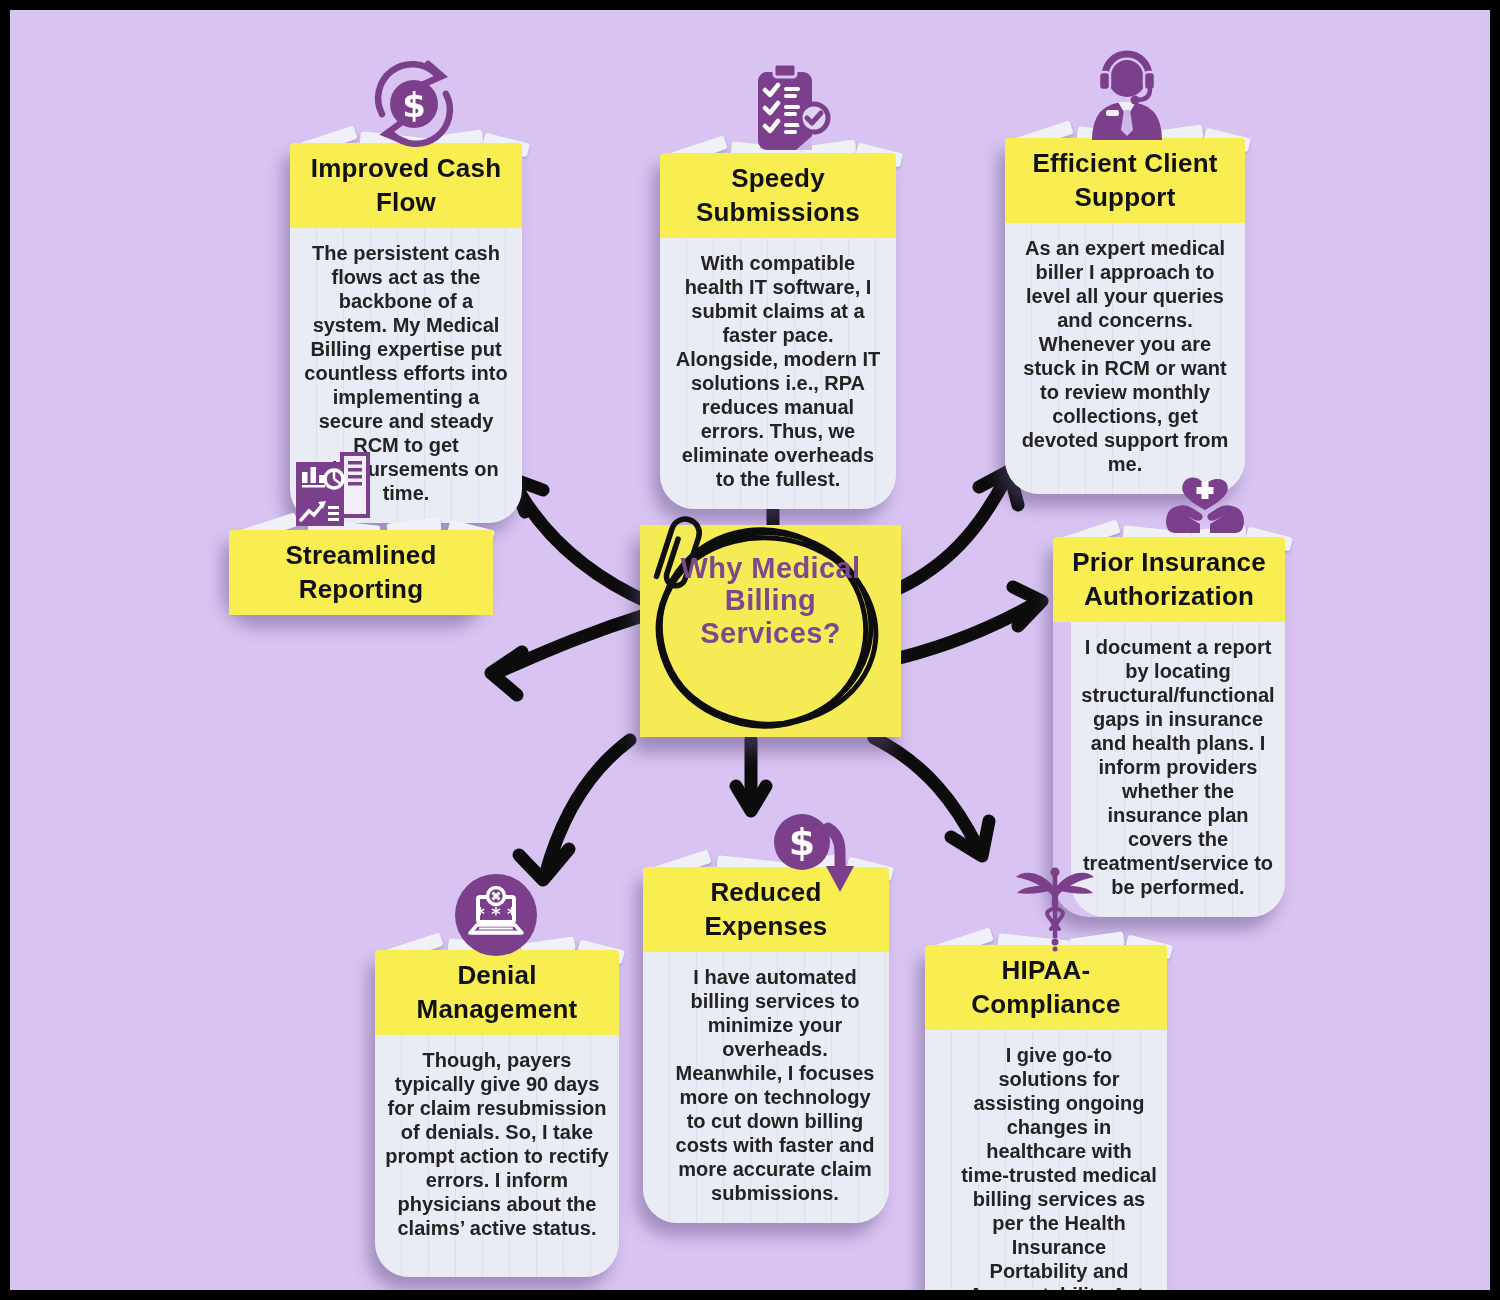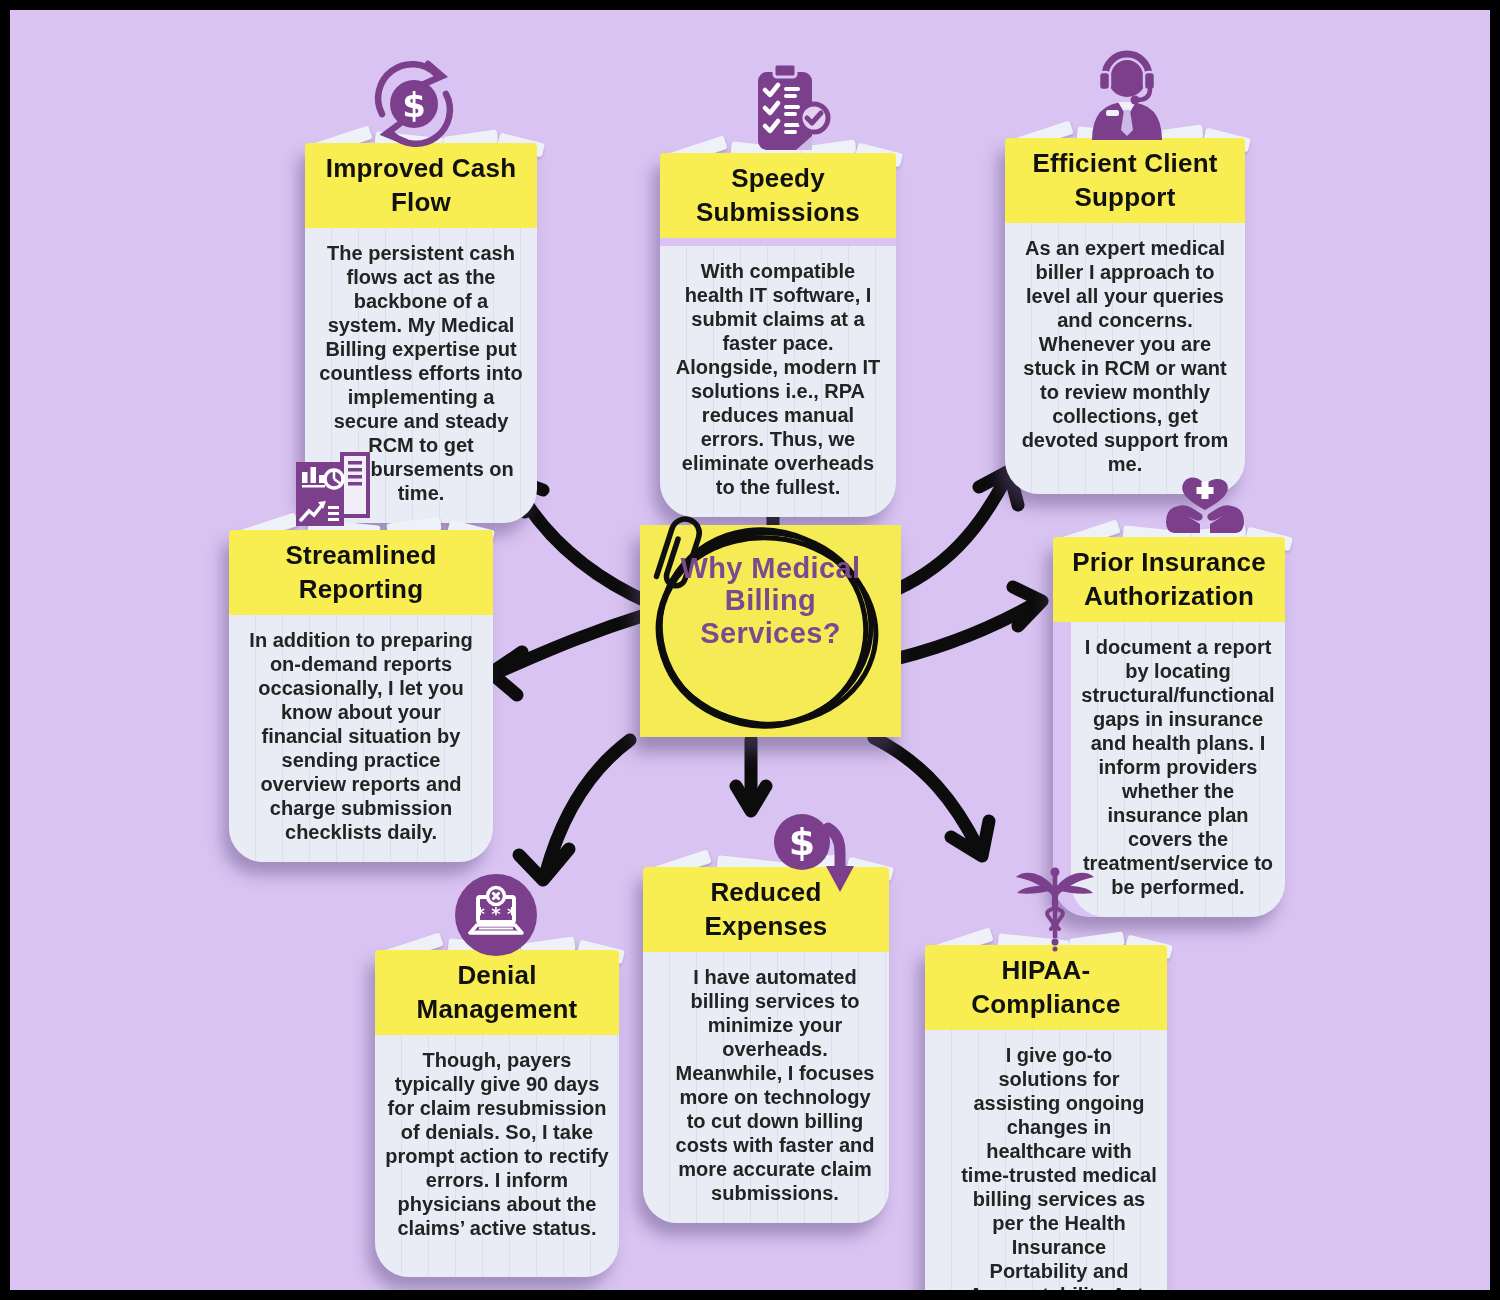--- a/index.html
+++ b/index.html
@@ -80,40 +80,40 @@
     <path d="M 872 652 C 936 638 984 617 1028 592"></path>
     <path d="M 1003 577 L 1032 591 L 1008 616"></path>
     <path d="M 620 730 C 574 764 550 812 536 862"></path>
     <path d="M 559 839 L 533 870 L 509 845"></path>
     <path d="M 741 730 L 741 794"></path>
     <path d="M 726 776 L 741 801 L 756 776"></path>
     <path d="M 864 728 C 916 754 946 794 968 838"></path>
     <path d="M 941 827 L 972 846 L 979 811"></path>
   </svg>
 
-  <div class="card" style="left:295px;top:133px;width:232px;">
+  <div class="card" style="left:280px;top:133px;width:232px;">
     <div class="tears">
         <span></span>
         <span></span>
         <span></span>
         <span></span>
       </div>
     <div class="card-header">Improved Cash Flow</div>
     <div class="card-body" style="min-height:246px;">The persistent cash flows act as the backbone of a system. My Medical Billing expertise put countless efforts into implementing a secure and steady RCM to get reimbursements on time.</div>
   </div>
 
   <div class="card" style="left:650px;top:143px;width:236px;">
     <div class="tears">
         <span></span>
         <span></span>
         <span></span>
         <span></span>
       </div>
     <div class="card-header">Speedy Submissions</div>
-    <div class="card-body" style="min-height:222px;margin-top:8px;">With compatible health IT software, I submit claims at a faster pace. Alongside, modern IT solutions i.e., RPA reduces manual errors. Thus, we eliminate overheads to the fullest.</div>
+    <div class="card-body" style="min-height:222px;">With compatible health IT software, I submit claims at a faster pace. Alongside, modern IT solutions i.e., RPA reduces manual errors. Thus, we eliminate overheads to the fullest.</div>
   </div>
 
   <div class="card" style="left:995px;top:128px;width:240px;">
     <div class="tears">
         <span></span>
         <span></span>
         <span></span>
         <span></span>
       </div>
     <div class="card-header">Efficient Client Support</div>
@@ -121,21 +121,20 @@
   </div>
 
   <div class="card" style="left:219px;top:520px;width:264px;">
     <div class="tears">
         <span></span>
         <span></span>
         <span></span>
         <span></span>
       </div>
     <div class="card-header">Streamlined Reporting</div>
-    <div class="card-body" style="min-height:242px;">In addition to preparing on-demand reports occasionally, I let you know about your financial situation by sending practice overview reports and charge submission checklists daily.</div>
   </div>
 
   <div class="card" style="left:1043px;top:527px;width:232px;">
     <div class="tears">
         <span></span>
         <span></span>
         <span></span>
         <span></span>
       </div>
     <div class="card-header">Prior Insurance Authorization</div>

